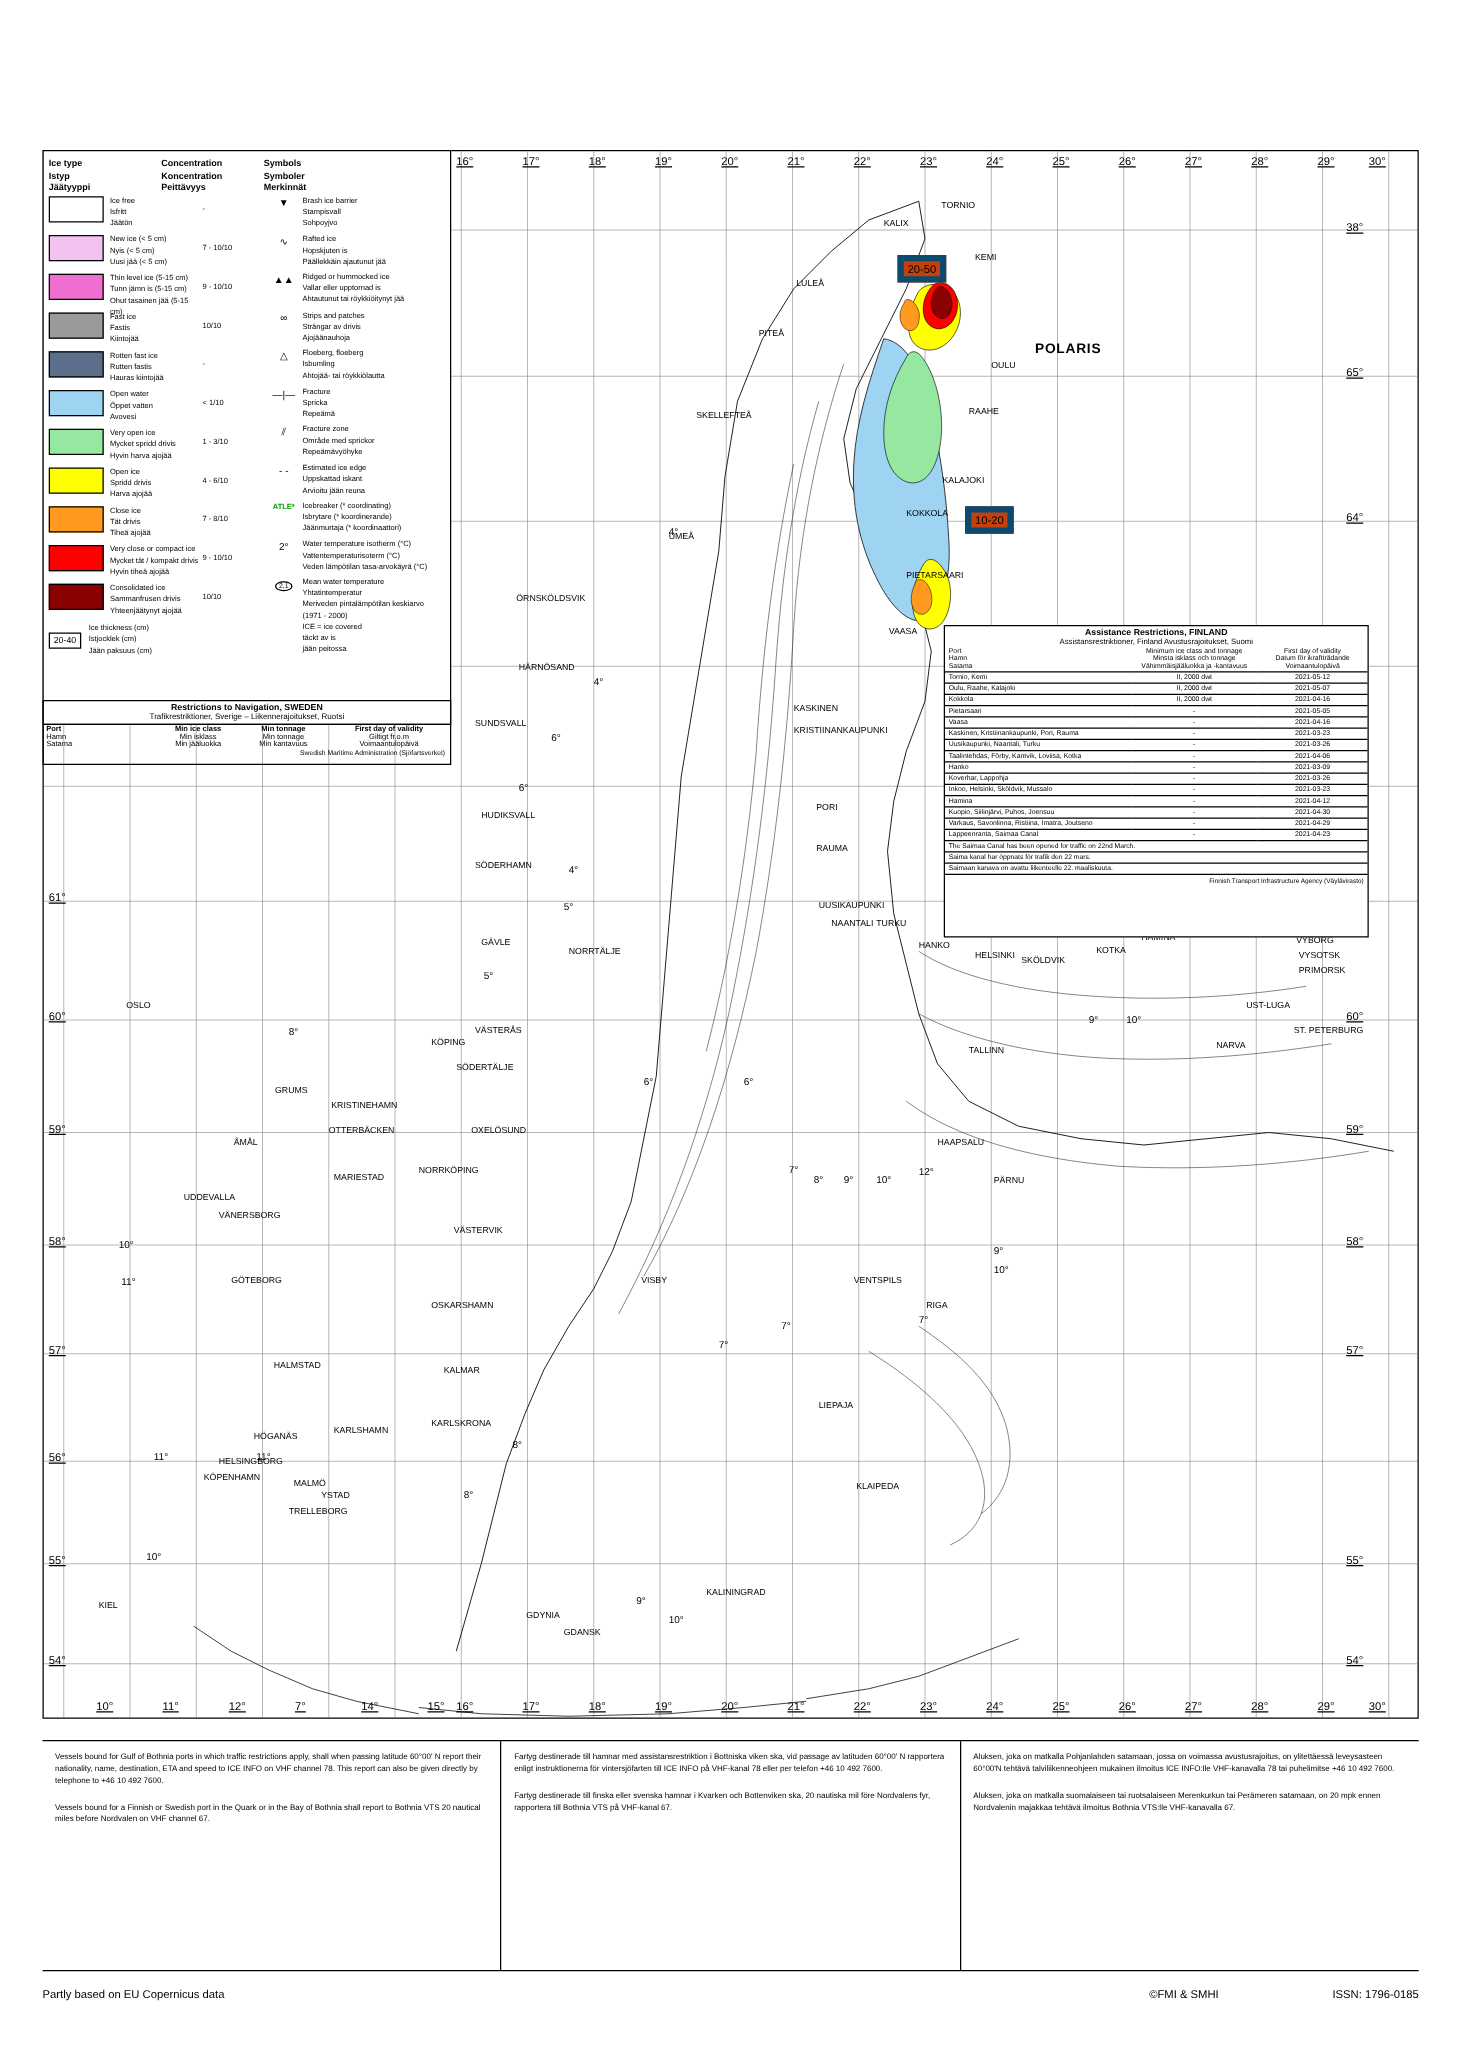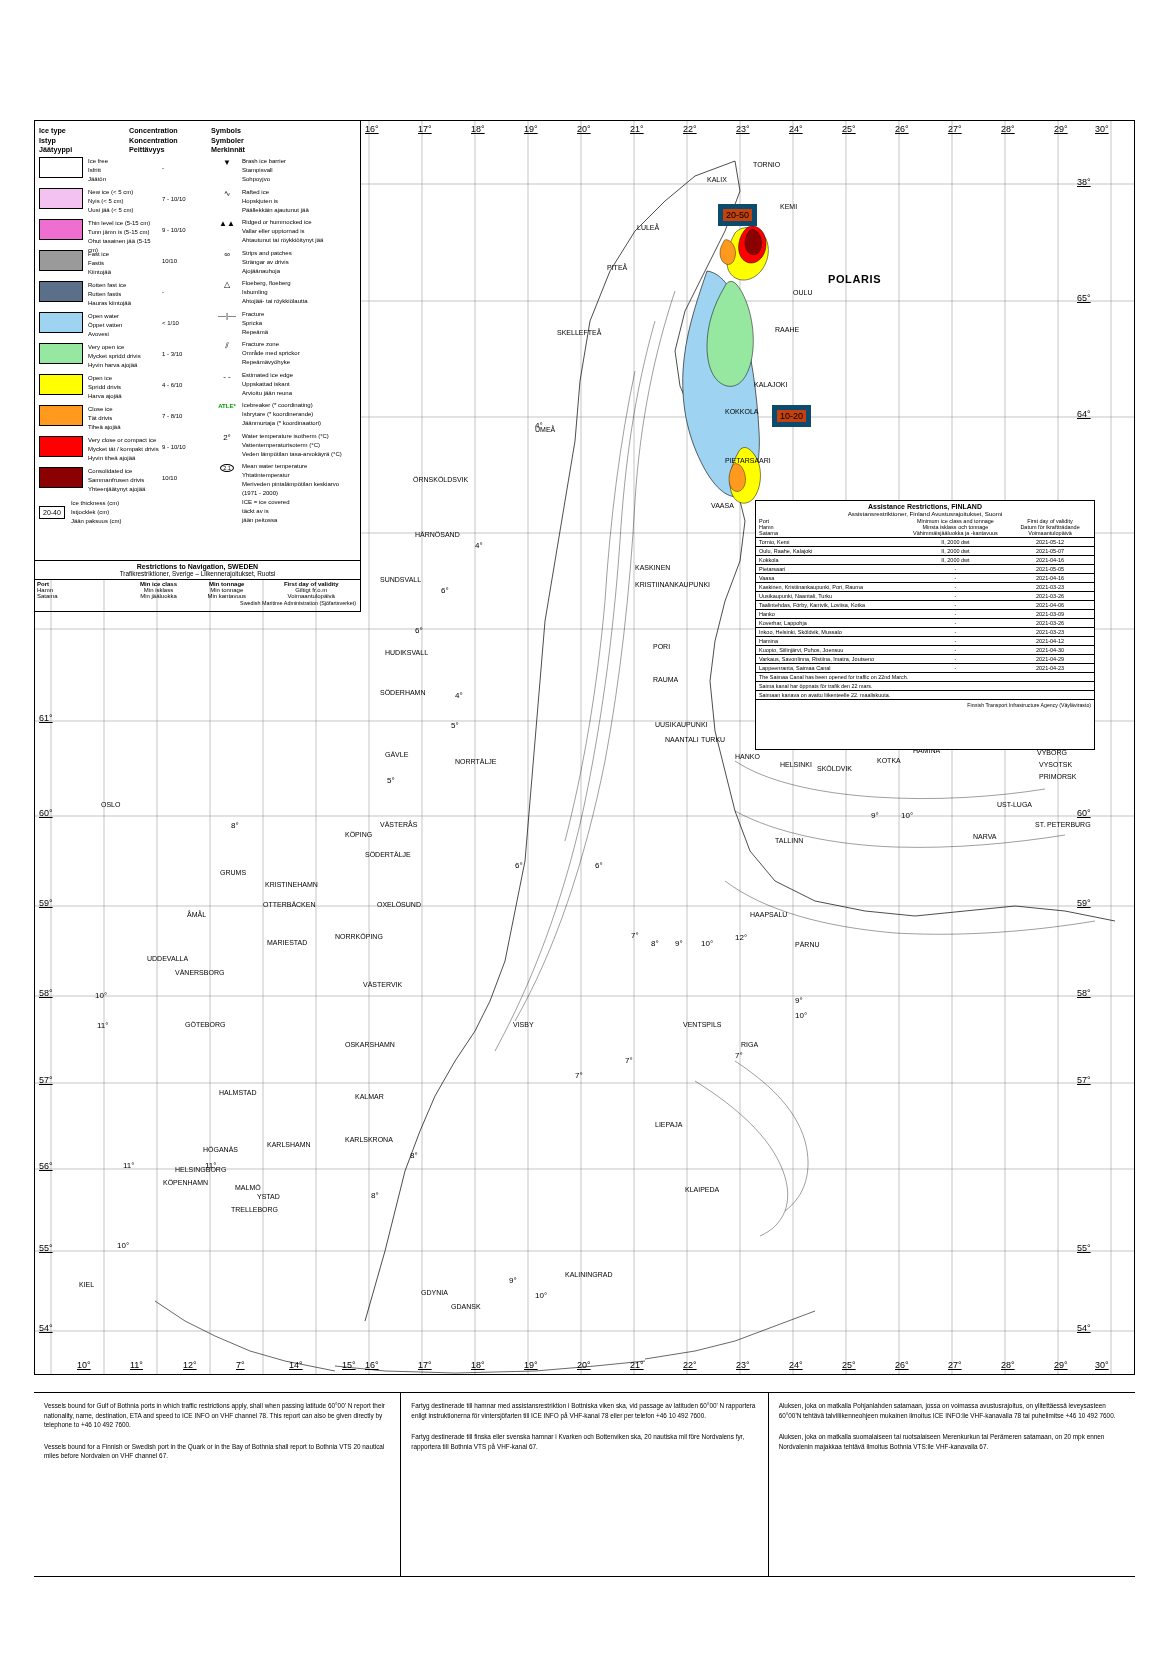--- a/index.html
+++ b/index.html
@@ -758,14 +758,19 @@
     <div class="fcol">
       <p>Fartyg destinerade till hamnar med assistansrestriktion i Bottniska viken ska, vid passage av latituden 60°00' N rapportera enligt instruktionerna för vintersjöfarten till ICE INFO på VHF-kanal 78 eller per telefon +46 10 492 7600.</p>
       <p>Fartyg destinerade till finska eller svenska hamnar i Kvarken och Bottenviken ska, 20 nautiska mil före Nordvalens fyr, rapportera till Bothnia VTS på VHF-kanal 67.</p>
     </div>
     <div class="fcol">
       <p>Aluksen, joka on matkalla Pohjanlahden satamaan, jossa on voimassa avustusrajoitus, on ylitettäessä leveysasteen 60°00'N tehtävä talviliikenneohjeen mukainen ilmoitus ICE INFO:lle VHF-kanavalla 78 tai puhelimitse +46 10 492 7600.</p>
       <p>Aluksen, joka on matkalla suomalaiseen tai ruotsalaiseen Merenkurkun tai Perämeren satamaan, on 20 mpk ennen Nordvalenin majakkaa tehtävä ilmoitus Bothnia VTS:lle VHF-kanavalla 67.</p>
     </div>
   </div>
 
+  <div class="footbar">
+    <div class="fb1">Partly based on EU Copernicus data</div>
+    <div class="fb2">©FMI &amp; SMHI</div>
+    <div class="fb3">ISSN: 1796-0185</div>
+  </div>
 
 </div>
 
 </body></html>

